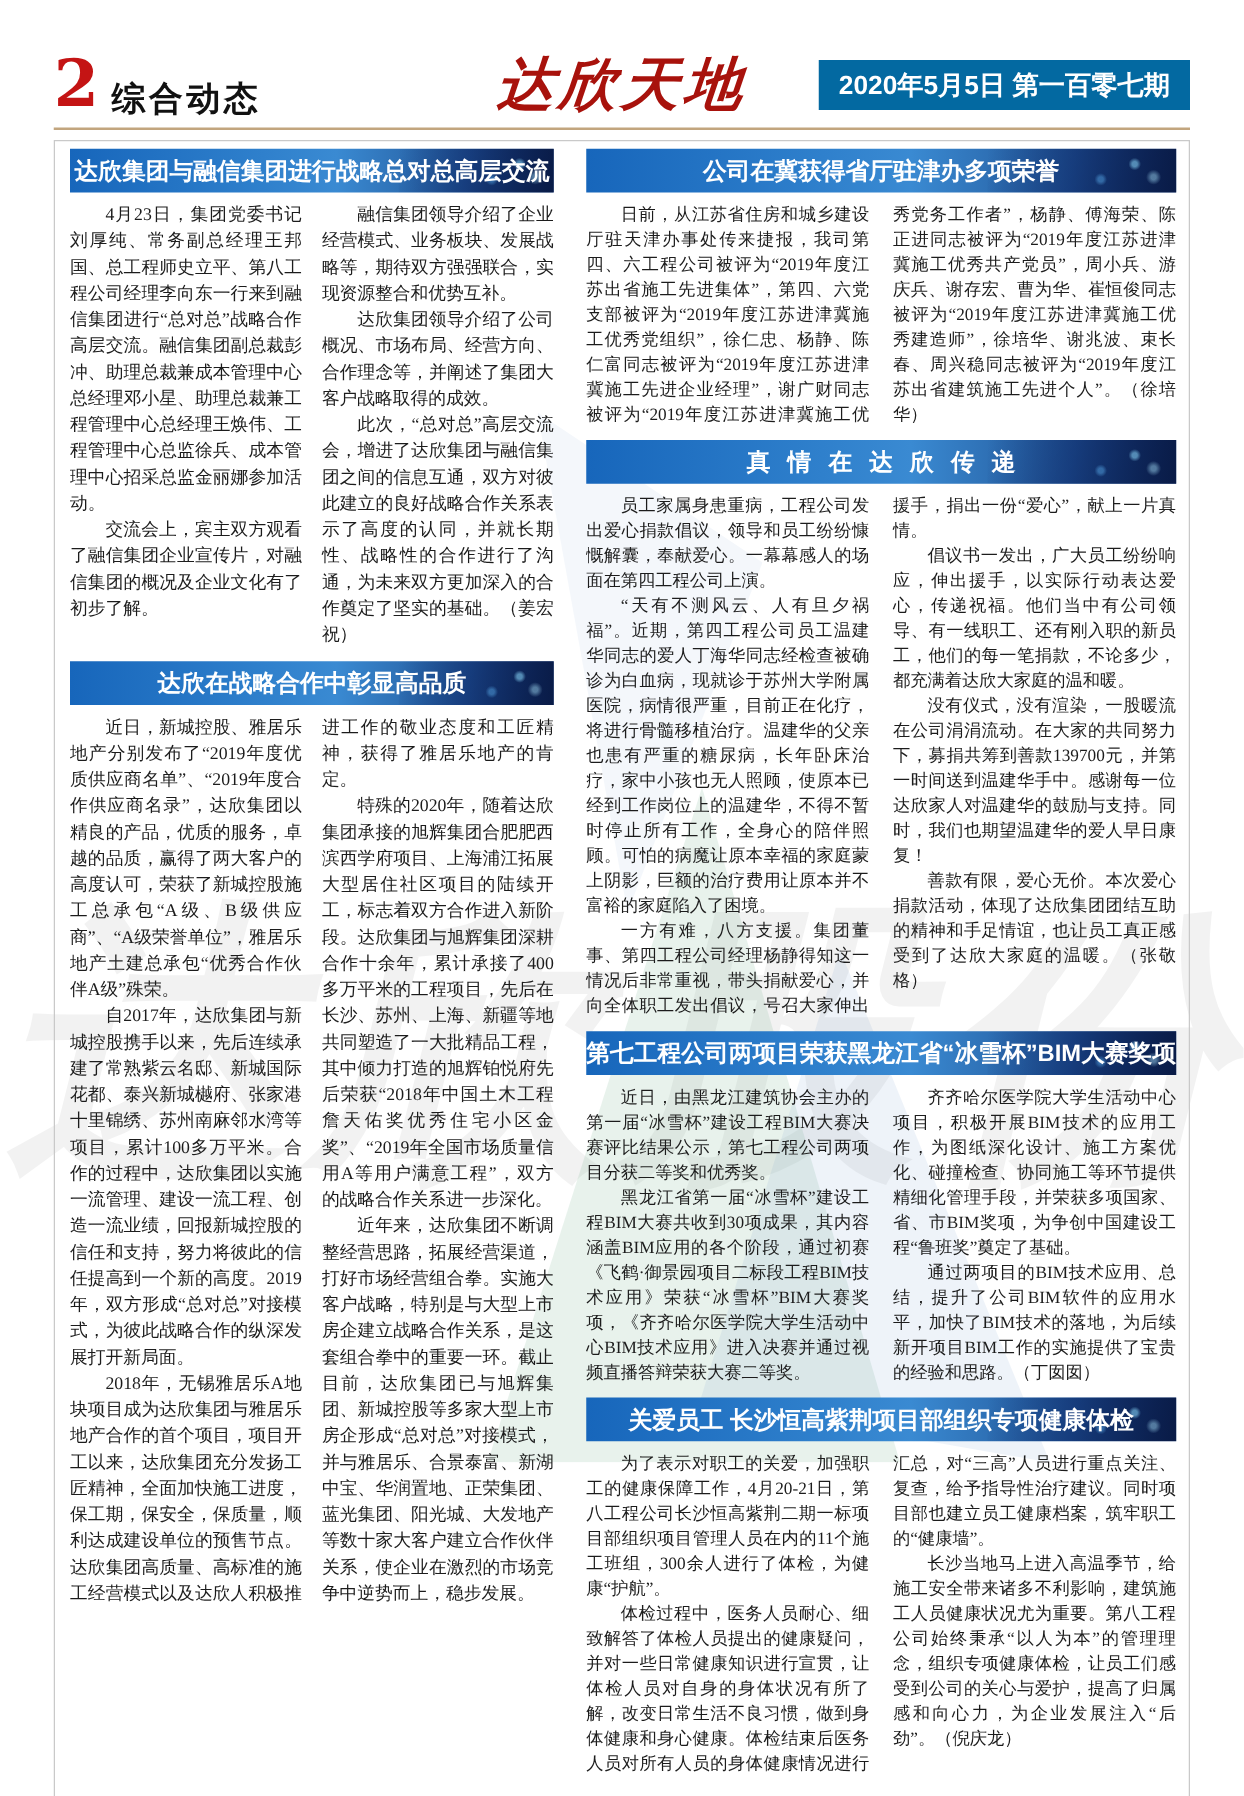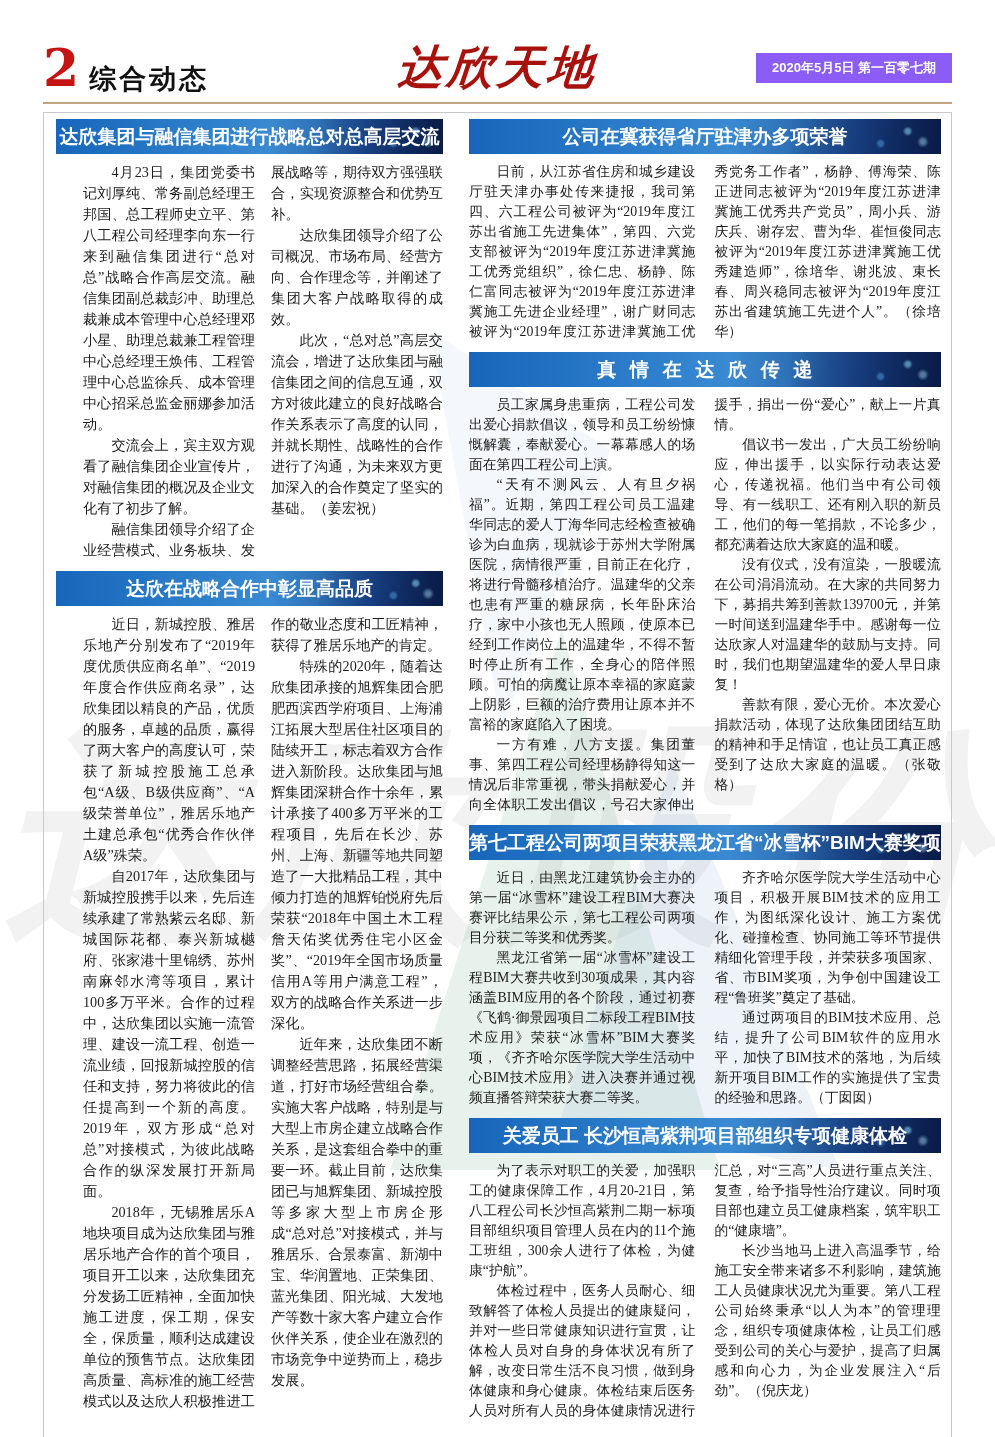--- a/index.html
+++ b/index.html
@@ -81,24 +81,24 @@
     font-weight: 700;
     font-style: italic;
     font-size: 46px;
     color: #a8120c;
     transform: skewX(-5deg);
     letter-spacing: 4px;
     pointer-events: none;
   }
   .issue-box {
     margin-left: auto;
-    background: #8b5cf6;
+    background: #0369a1;
     color: #ffffff;
     font-family: "Liberation Sans", sans-serif;
-    font-size: 13px;
+    font-size: 21px;
     font-weight: 700;
     padding: 6px 16px;
     z-index: 2;
   }
 
   
   .content-frame {
     position: relative;
     margin: 8px 43px 0 43px;
     border: 1px solid #c9c9c9;
@@ -145,21 +145,21 @@
     white-space: nowrap;
   }
   .art-truth .title-text { letter-spacing: 0.72em; margin-right: -0.72em; }
 
   .article-body {
     margin-top: 8px;
     column-count: 2;
     text-align: justify;
     color: #1c1c1c;
   }
-  .panel-left .article-body  { column-gap: 16px; font-size: 14.2px; line-height: 21px; margin-left: 27px; }
+  .panel-left .article-body  { column-gap: 16px; font-size: 14.2px; line-height: 21px; }
   .panel-right .article-body { column-gap: 19px; font-size: 13.8px; line-height: 20px; }
   .article-body p { text-indent: 2em; }
 </style>
 </head>
 <body>
 
 <div class="page">
 
   <div class="watermark">达欣股份</div>
   <div class="deco deco-a"></div>

